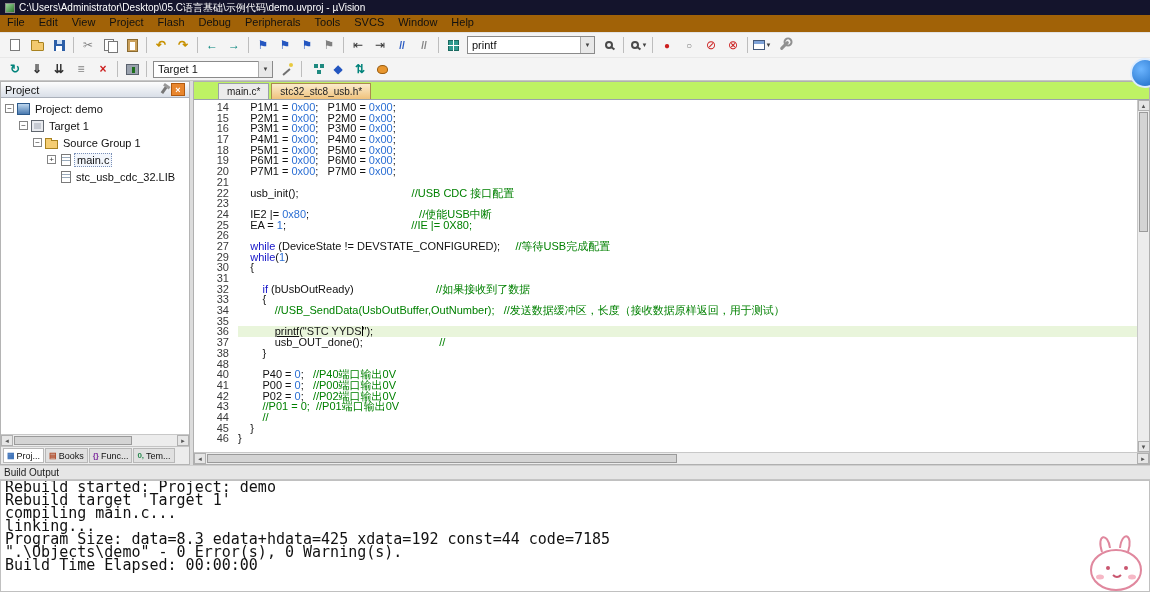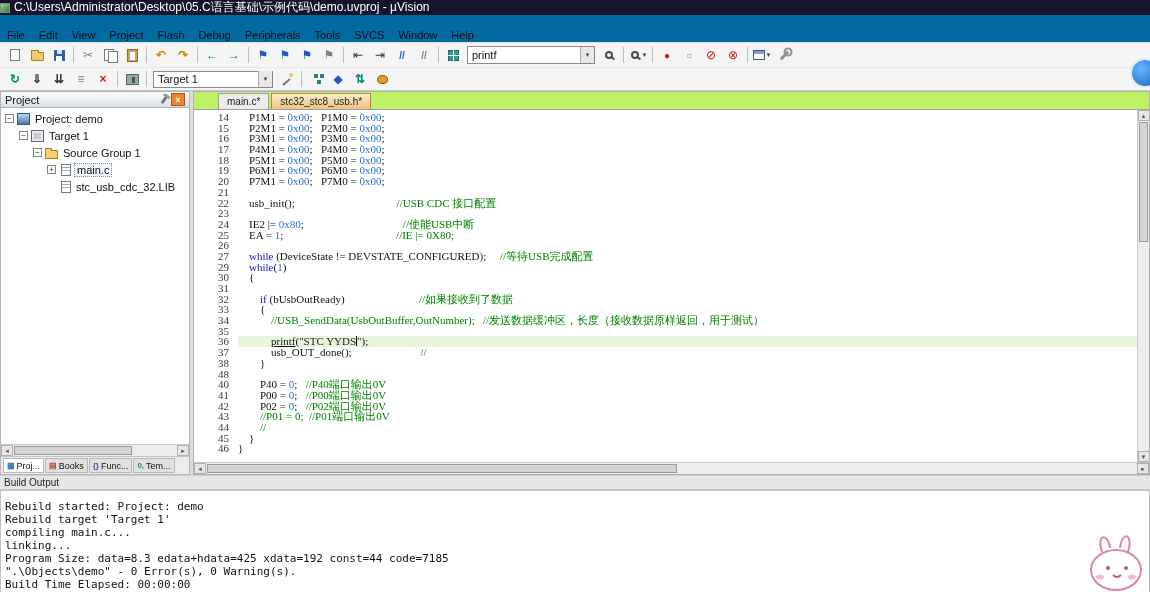--- a/index.html
+++ b/index.html
@@ -1,24 +1,24 @@
 <!DOCTYPE html>
 <html><head>
 <meta charset="utf-8">
 <style>
   *{box-sizing:border-box;margin:0;padding:0}
   html,body{width:1150px;height:592px;overflow:hidden}
   body{font-family:"Liberation Sans",sans-serif;background:#f0f0f0;position:relative;color:#111}
 
   
-  .titlebar{height:15px;background:#14142c;color:#fff;display:flex;align-items:center;font-size:12px;padding:0 0;white-space:nowrap}
+  .titlebar{height:15px;background:#14142c;color:#fff;display:flex;align-items:center;font-size:10px;padding:0 5px;white-space:nowrap}
   .appicon{width:10px;height:10px;background:linear-gradient(135deg,#9bd49b,#2d7a2d);border:1px solid #888;margin-right:4px;flex:none}
 
   
-  .menubar{height:28px;background:#0369a1;display:flex;align-items:flex-end;font-size:11px;border-bottom:1px solid #e2e2e2}
+  .menubar{height:18px;background:#a16207;display:flex;align-items:flex-start;font-size:11px;border-bottom:1px solid #e2e2e2}
   .mitem{padding:1px 7px;cursor:default}
 
   
   .tb{display:flex;align-items:center;padding:0 4px;background:#f4f4f4}
   .tb1{height:25px;border-bottom:1px solid #e8e8e8}
   .tb2{height:23px;border-bottom:1px solid #c6c6c6}
   .ic{width:20px;height:18px;display:inline-flex;align-items:center;justify-content:center;margin:0 1px;font-size:12px;position:relative;flex:none;cursor:default}
   .sep{width:1px;height:16px;background:#bdbdbd;margin:0 3px;flex:none}
   .b{font-weight:bold}
   .g-gold{color:#c79100}.g-teal{color:#00837a}.g-blue{color:#2456c0}.g-red{color:#cc2020}
@@ -93,38 +93,38 @@
   .lti{font-size:8px;font-weight:bold}
   .lti-proj{color:#3a70b8}.lti-books{color:#b04a28}.lti-func{color:#8030a0}.lti-tem{color:#2a8a50}
 
   .splitter{width:3px;background:#dcdcdc;flex:none}
 
   .editor{flex:1;display:flex;flex-direction:column;border:1px solid #b0b0b0;background:#fff;min-width:0}
   .etabs{height:18px;background:#bef264;display:flex;align-items:flex-end;padding-left:24px;border-bottom:1px solid #9aa2ac;flex:none}
   .etab{height:16px;padding:0 8px;font-size:10px;background:#ececec;border:1px solid #9aa0a8;border-bottom:none;margin-right:2px;display:flex;align-items:center;color:#222;white-space:nowrap}
   .etab.active{background:linear-gradient(#fbeccd,#f0c27c);border-color:#ab8a4e}
   .codewrap{flex:1;display:flex;min-height:0}
-  .code{flex:1;overflow:hidden;font-family:Liberation Serif, serif;font-size:11px;padding-top:2px;min-width:0}
+  .code{flex:1;overflow:hidden;font-family:Liberation Sans, sans-serif;font-size:11px;padding-top:2px;min-width:0}
   .cl{display:flex;height:10.7px;line-height:10.7px;white-space:pre}
   .num{flex:none;width:44px;text-align:right;padding-right:9px;color:#3a3a3a}
   .txt{flex:1;min-width:0}
   .hl>.txt{background:#e9f5db}
   .k{color:#1414c8}
   .n{color:#2b6fd4}
   .c{color:#008000}
   .s{color:#1a1a1a}
   .f{text-decoration:underline}
   .caret{display:inline-block;width:1px;height:10px;background:#000;vertical-align:-1px}
   .vscroll{width:12px;background:#ececec;border-left:1px solid #c8c8c8;display:flex;flex-direction:column;align-items:center;flex:none}
   .vthumb{width:9px;height:120px;background:#d4d4d4;border:1px solid #9a9a9a;margin:1px 0}
   .vscroll .bot{margin-top:auto}
 
   
   .bhead{height:15px;display:flex;align-items:center;background:#e6e6e6;font-size:10px;padding:0 4px;color:#222;border-top:1px solid #cfcfcf;border-bottom:1px solid #c4c4c4}
-  .bout{height:112px;background:#fff;border:1px solid #c0c0c0;font-family:"DejaVu Sans Mono","Liberation Mono",monospace;font-size:11px;line-height:13px;padding:9px 4px;overflow:hidden}
+  .bout{height:112px;background:#fff;border:1px solid #c0c0c0;font-family:"DejaVu Sans Mono","Liberation Mono",monospace;font-size:15px;line-height:13px;padding:0 4px;overflow:hidden}
 
   
   .bubble{position:absolute;top:58px;right:-10px;width:30px;height:30px;border-radius:50%;background:radial-gradient(circle at 35% 35%,#6cb5ff,#1565c0);border:2px solid #dcecff;z-index:40}
   .mascot{position:absolute;right:0;bottom:0;z-index:30}
 </style>
 </head>
 <body>
 
 <div class="titlebar">
   <span class="appicon"></span>

